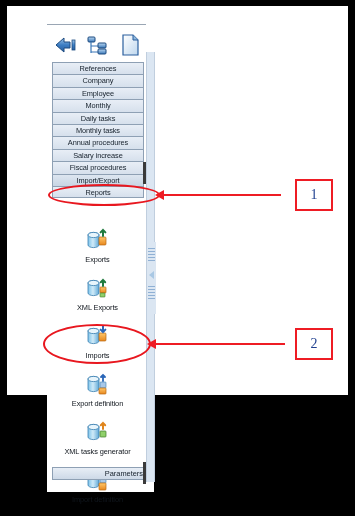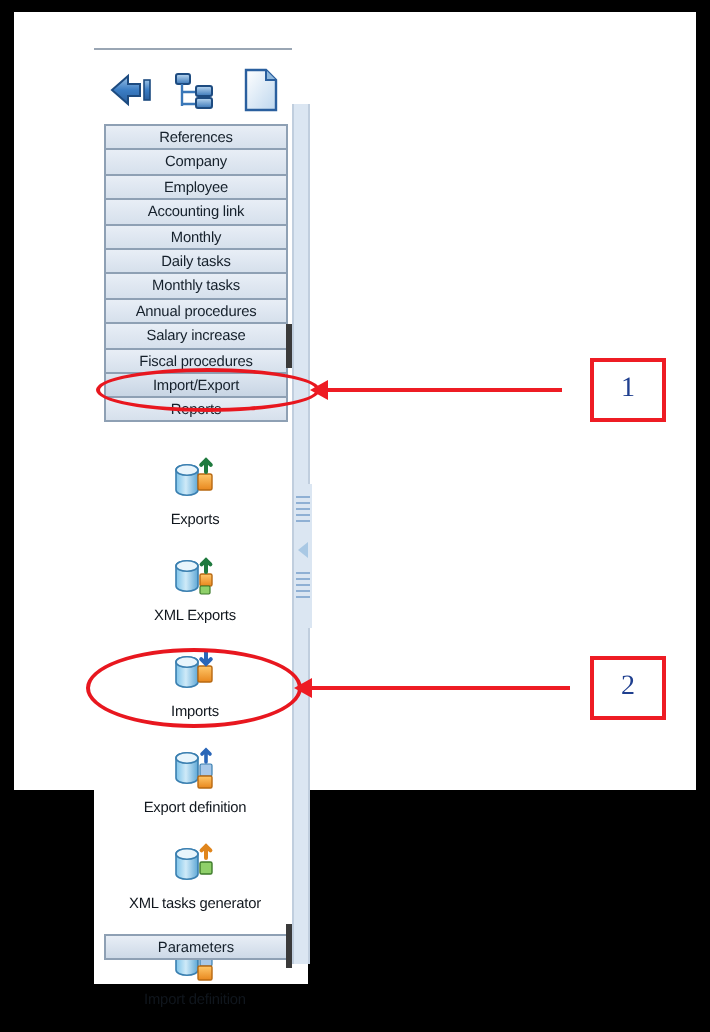--- a/index.html
+++ b/index.html
@@ -117,21 +117,21 @@
   .param-btn {
     position: absolute;
     left: 5px;
     bottom: 12px;
     width: 92px;
     height: 13px;
     line-height: 12px;
     background: linear-gradient(to bottom, #e8eef6 0%, #cdd9e7 100%);
     border: 1px solid #8ea0b4;
     font-size: 7.4px;
-    text-align: center;
+    text-align: right;
     color: #15202b;
   }
 
   
   .scroll-track {
     position: absolute;
     left: 139px;
     top: 46px;
     width: 9px;
     height: 430px;
@@ -258,21 +258,20 @@
             <path d="M6 3 L16 3 L21 8 L21 23 L6 23 Z" fill="url(#dgrad)" stroke="#2a5f9e" stroke-width="1.2"></path>
             <path d="M16 3 L16 8 L21 8" fill="#8fb8dc" stroke="#2a5f9e" stroke-width="1"></path>
           </svg>
         </span>
       </div>
 
       <div class="menu-list">
         <div class="menu-item">References</div>
         <div class="menu-item">Company</div>
         <div class="menu-item">Employee</div>
-        <div class="menu-item">Accounting link</div>
         <div class="menu-item">Monthly</div>
         <div class="menu-item">Daily tasks</div>
         <div class="menu-item">Monthly tasks</div>
         <div class="menu-item">Annual procedures</div>
         <div class="menu-item">Salary increase</div>
         <div class="menu-item">Fiscal procedures</div>
         <div class="menu-item sel">Import/Export</div>
         <div class="menu-item">Reports</div>
       </div>
 

